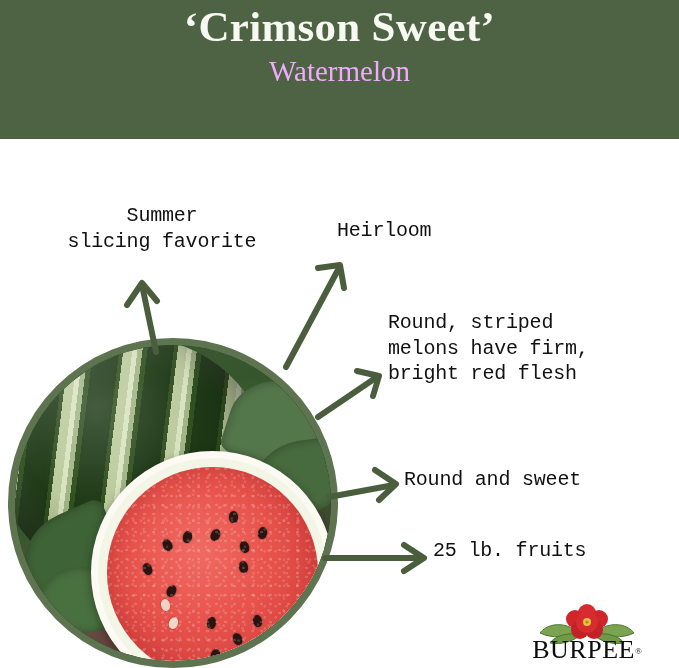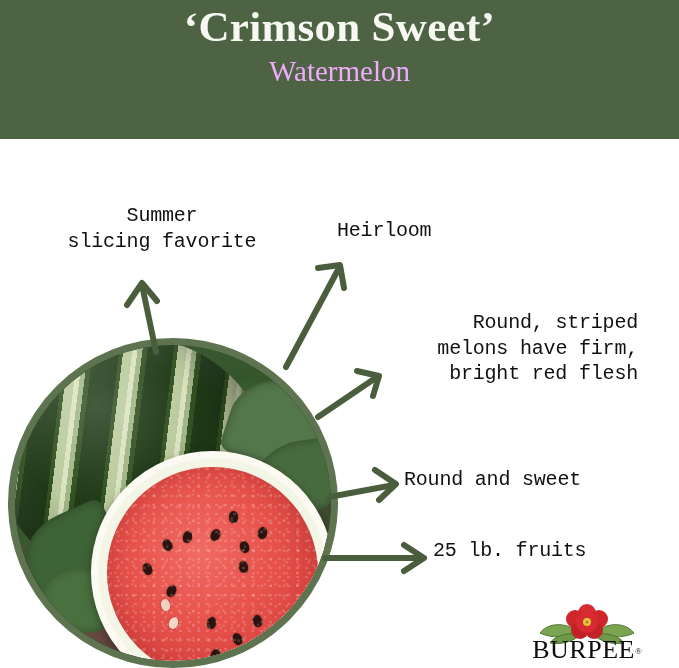--- a/index.html
+++ b/index.html
@@ -180,21 +180,21 @@
     color: #111111;
     font-family: Liberation Mono, monospace;
     font-weight: 400;
     font-size: 20px;
     line-height: 1.28;
     letter-spacing: -0.2px;
     white-space: pre-line;
   }
   #callout-summer   { left: 52px;  top: 203px; text-align: center; width: 220px; }
   #callout-heirloom { left: 337px; top: 218px; }
-  #callout-round    { left: 388px; top: 310px; text-align: right; width: 250px; }
+  #callout-round    { left: 388px; top: 310px; text-align: left; width: 250px; }
   #callout-juicy    { left: 404px; top: 467px; }
   #callout-fruits   { left: 433px; top: 538px; }
 
   
   #arrows {
     position: absolute;
     left: 0;
     top: 0;
     width: 679px;
     height: 668px;

